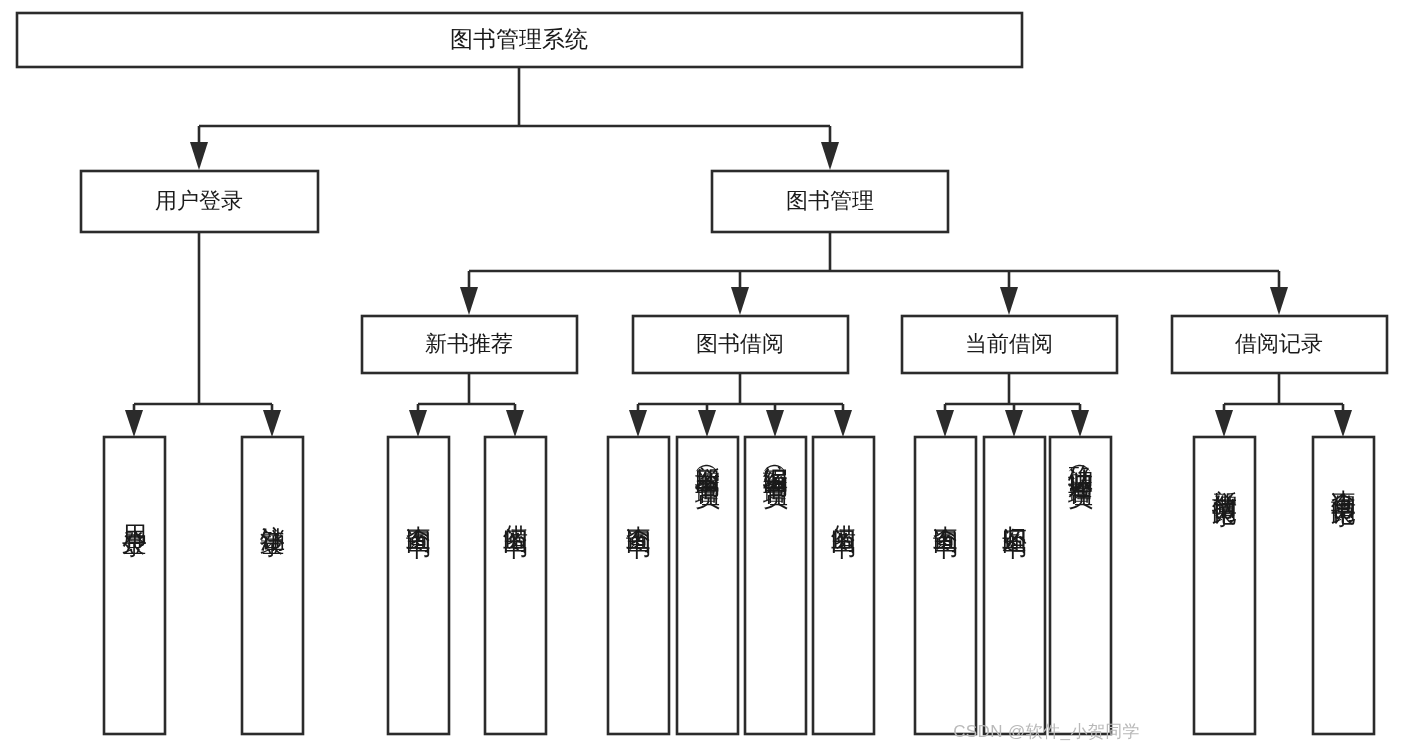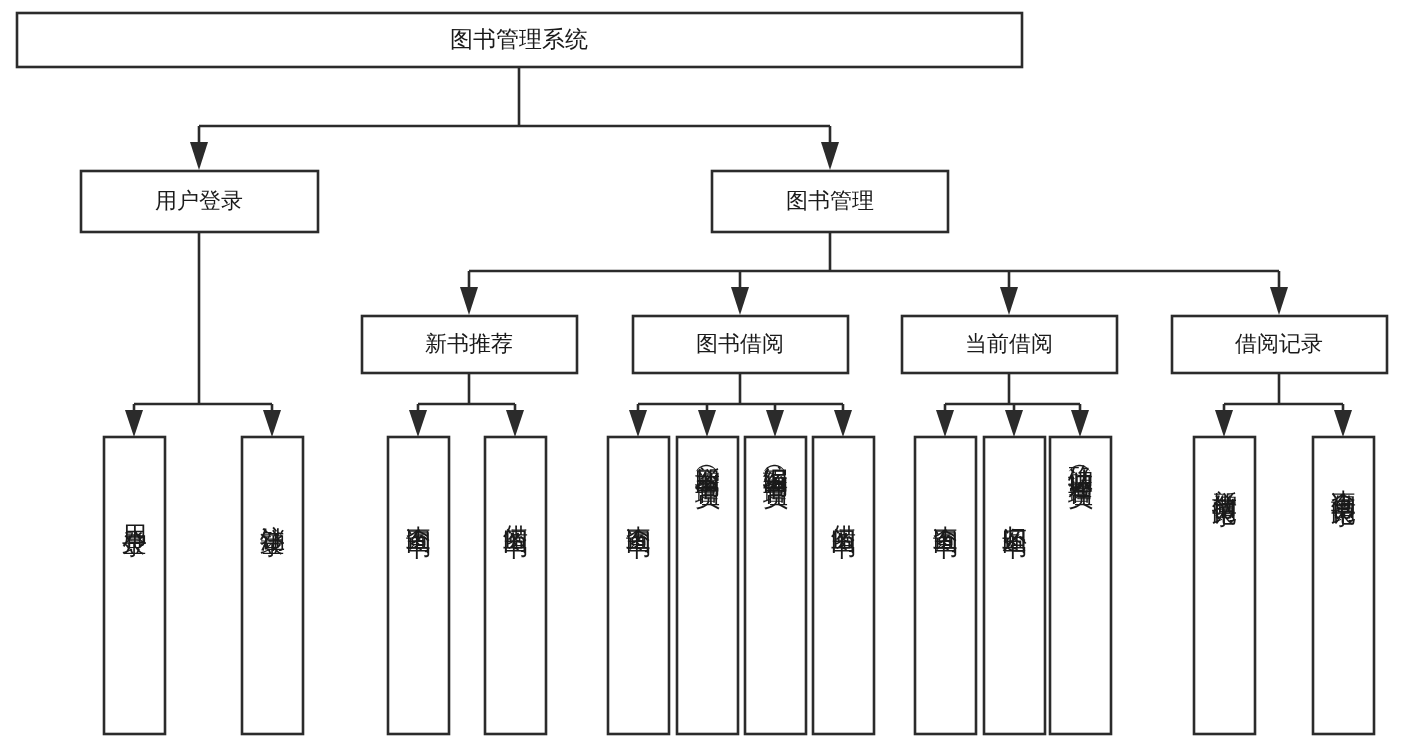--- a/index.html
+++ b/index.html
@@ -275,14 +275,15 @@
     <span class="leaf-label" style="margin-top:8px;">确认归还（管理员）</span>
   </div>
 
   <div class="leaf-label-wrap" style="left:1194px; top:437px; width:61px; height:297px;">
     <span class="leaf-label" style="margin-top:32px;">新增借阅记录</span>
   </div>
   <div class="leaf-label-wrap" style="left:1313px; top:437px; width:61px; height:297px;">
     <span class="leaf-label" style="margin-top:32px;">查询借阅记录</span>
   </div>
 
+  <div class="watermark">CSDN @软件_小贺同学</div>
 
 </div>
 
 </body></html>

